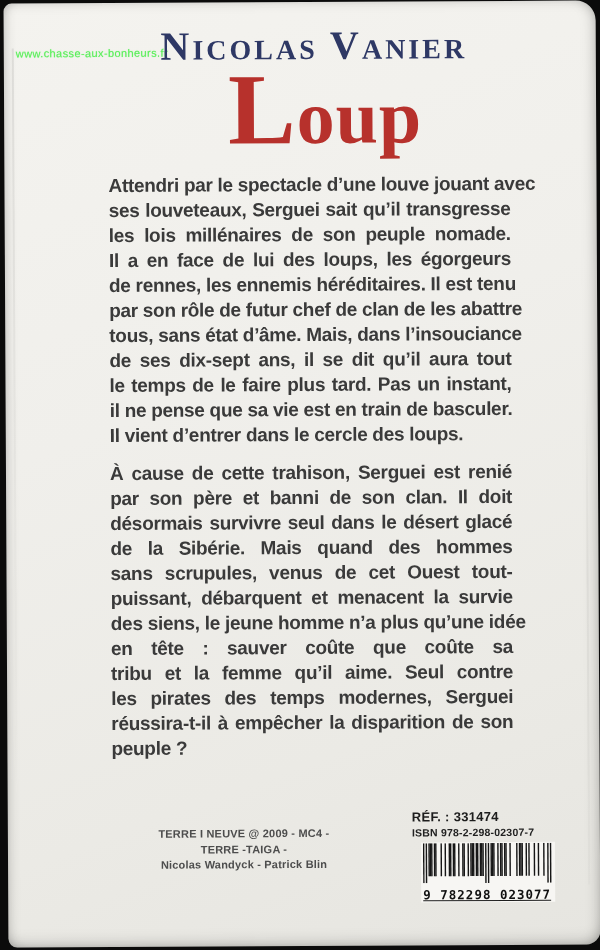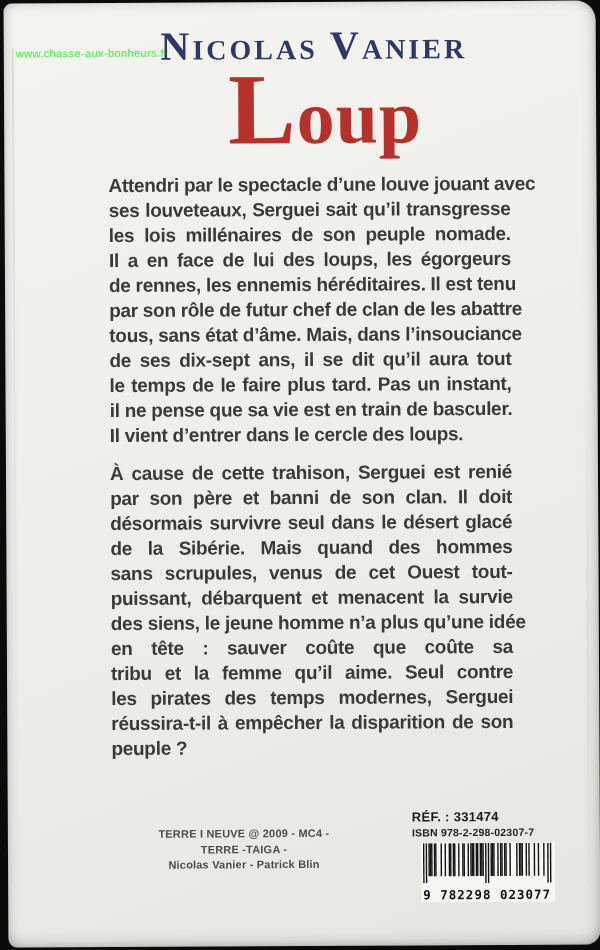--- a/index.html
+++ b/index.html
@@ -83,21 +83,21 @@
     position:absolute;left:106px;top:824px;width:260px;
     color:var(--credits-text);
     font-size:11px;font-weight:700;line-height:15.5px;letter-spacing:.2px;
   }
   .credits div{white-space:nowrap;text-align:center;}
   .ref-block{
     position:absolute;left:404px;top:808px;width:152px;color:#1d1d1d;
   }
   .ref-label{font-size:13px;font-weight:700;letter-spacing:.3px;}
   .isbn{font-size:10.5px;font-weight:600;margin-top:2px;letter-spacing:.2px;color:#222;}
-  .barcode-wrap{margin:4px auto 0;width:130px;background:#f7f6f3;padding:1px 2px 0;}
+  .barcode-wrap{margin:4px auto 0;width:130px;background:#f7f6f3;padding:1px 2px 0;text-decoration:underline;}
   .barcode-bars{display:block;margin:0 auto;}
   .barcode-digits{
     font-family:"DejaVu Sans Mono",monospace;
     font-size:12.5px;font-weight:700;letter-spacing:1px;
     color:#111;margin-top:0px;white-space:nowrap;
   }
 </style>
 </head>
 <body>
 
@@ -140,21 +140,21 @@
           <div class="syn-line">les pirates des temps modernes, Serguei</div>
           <div class="syn-line">réussira-t-il à empêcher la disparition de son</div>
           <div class="syn-line last">peuple ?</div>
         </div>
     </div>
 
     <div class="credits">
 
     <div>TERRE I NEUVE @ 2009 - MC4 -</div>
         <div>TERRE -TAIGA -</div>
-        <div class="last">Nicolas Vanier - Patrick Blin</div>
+        <div class="last">Nicolas Wandyck - Patrick Blin</div>
       </div>
 
     <div class="ref-block">
       <div class="ref-label">RÉF. : 331474</div>
       <div class="isbn">ISBN 978-2-298-02307-7</div>
       <div class="barcode-wrap">
         <div class="barcode-bars"><svg width="129" height="40" viewBox="0 0 129 40" xmlns="http://www.w3.org/2000/svg">
               <rect x="0.00" y="0" width="1.41" height="40" fill="var(--barcode-ink)"></rect>
               <rect x="2.70" y="0" width="1.41" height="40" fill="var(--barcode-ink)"></rect>
               <rect x="5.40" y="0" width="1.41" height="33" fill="var(--barcode-ink)"></rect>

